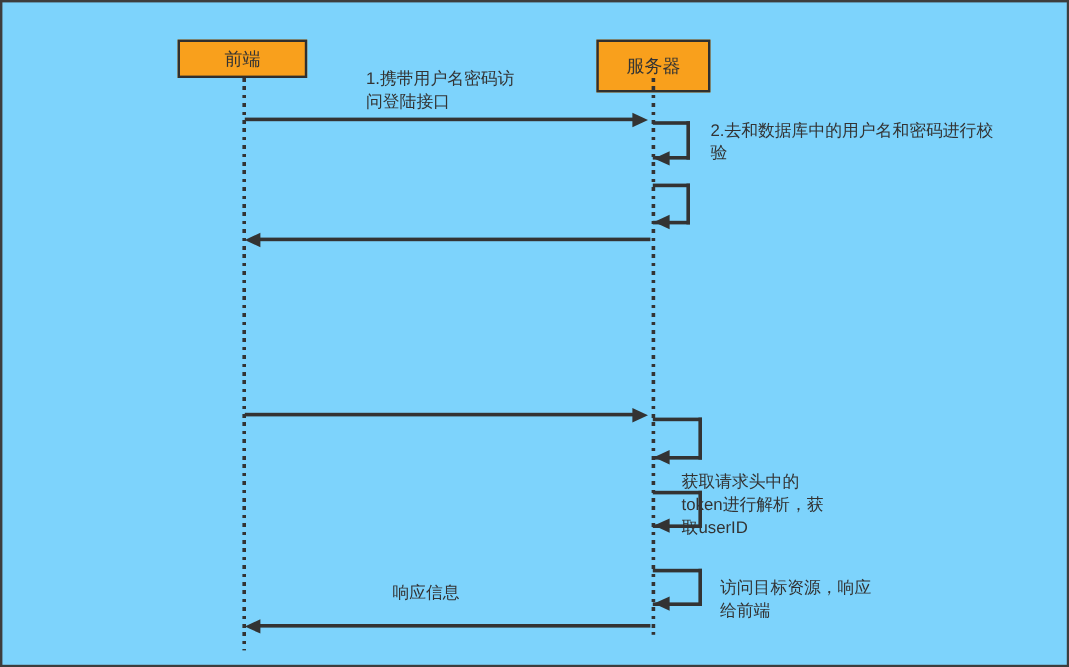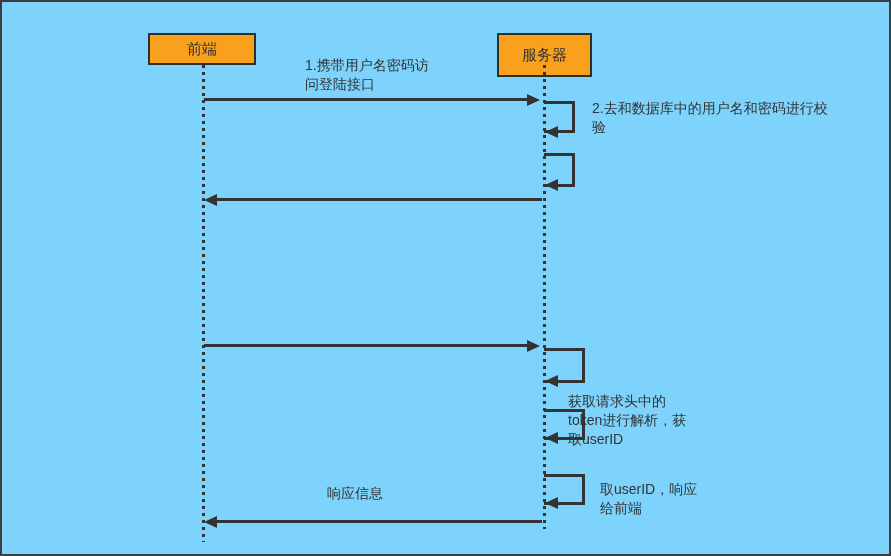--- a/index.html
+++ b/index.html
@@ -87,20 +87,20 @@
   <div class="head-l" style="left:543px; top:373px;"></div>
   <div class="lbl" style="left:566px; top:343px; width:150px;margin-top:47px;">获取请求头中的
 token进行解析，获
 取userID</div>
 
   <div class="loop" style="left:542px; top:407px; width:41px; height:31px;"></div>
   <div class="head-l" style="left:543px; top:430px;"></div>
 
   <div class="loop" style="left:542px; top:472px; width:41px; height:31px;"></div>
   <div class="head-l" style="left:543px; top:495px;"></div>
-  <div class="lbl" style="left:598px; top:478px; width:140px;">取userID，响应
+  <div class="lbl" style="left:598px; top:478px; width:140px;">访问目标资源，响应
 给前端</div>
 
   <div class="lbl" style="left:325px; top:482px; width:100px;">响应信息</div>
   <div class="hline" style="left:214px; top:518px; width:326px;"></div>
   <div class="head-l" style="left:202px; top:514px;"></div>
 
 </div>
 
 </body></html>

